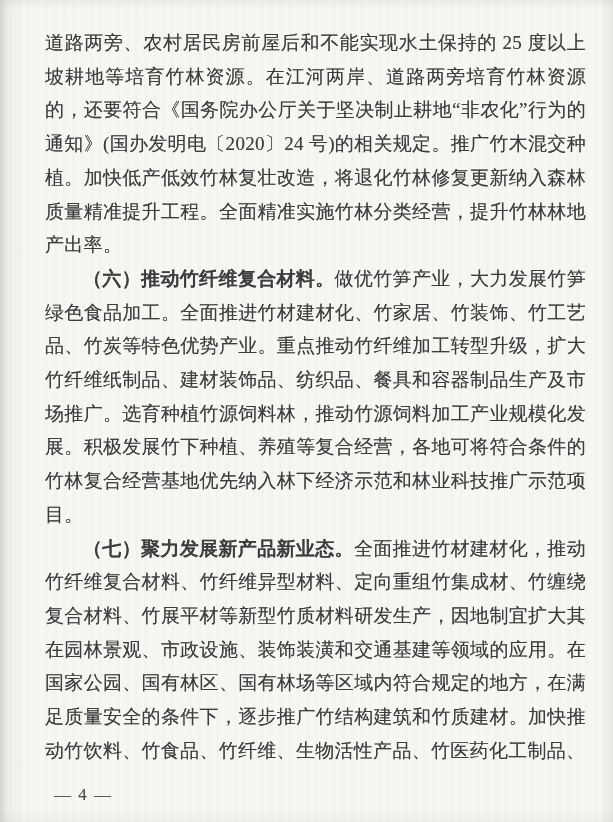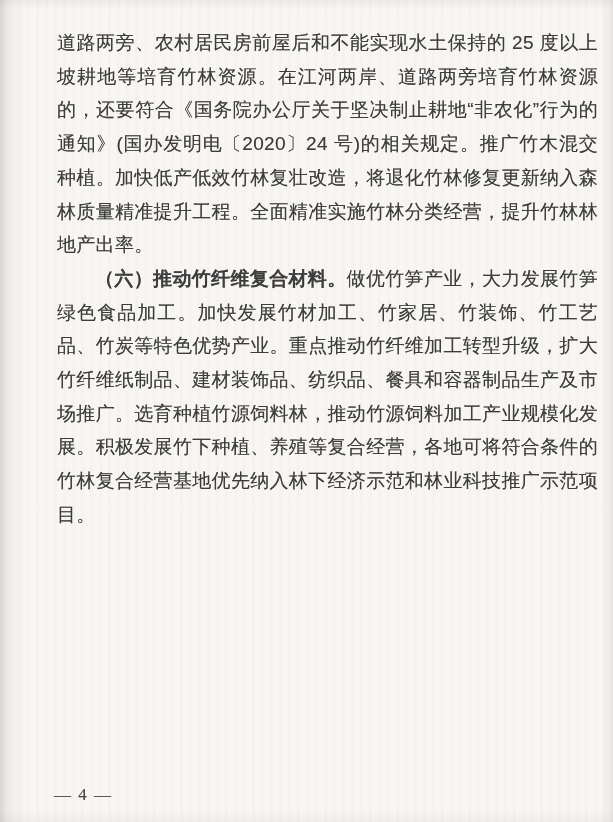--- a/index.html
+++ b/index.html
@@ -16,24 +16,24 @@
     background-color: #f7f6f3;
     background-image:
       linear-gradient(to right, rgba(110,108,102,0.22), rgba(110,108,102,0.06) 9px, rgba(0,0,0,0) 26px),
       linear-gradient(to left, rgba(100,98,94,0.10), rgba(0,0,0,0) 12px),
       linear-gradient(to bottom, rgba(100,98,94,0.07), rgba(0,0,0,0) 10px),
       linear-gradient(to top, rgba(100,98,94,0.06), rgba(0,0,0,0) 12px),
       repeating-linear-gradient(90deg, rgba(90,88,84,0.018) 0 3px, rgba(0,0,0,0) 3px 9px);
   }
   .content {
     position: absolute;
-    left: 57px;
+    left: 45px;
     top: 26px;
     width: 541px;
-    font-family: Liberation Sans, sans-serif;
+    font-family: Liberation Serif, serif;
     font-size: 19px;
     line-height: 33.7px;
     letter-spacing: 0.3px;
     color: #3d3d3d;
     text-align: justify;
     text-shadow: 0 0 0.5px rgba(70,70,70,0.55);
   }
   .para {
     margin: 0;
     text-indent: 2em;
@@ -56,19 +56,20 @@
   }
 </style>
 </head>
 <body>
 
 <div class="page">
   <div class="content">
 
     <p class="para continuation"><span>道路两旁、农村居民房前屋后和不能实现水土保持的 25 度以上坡耕地等培育竹林资源。在江河两岸、道路两旁培育竹林资源的，还要符合《国务院办公厅关于坚决制止耕地“非农化”行为的通知》(国办发明电〔2020〕24 号)的相关规定。推广竹木混交种植。加快低产低效竹林复壮改造，将退化竹林修复更新纳入森林质量精准提升工程。全面精准实施竹林分类经营，提升竹林林地产出率。</span></p>
 
-    <p class="para"><span class="section-heading">（六）推动竹纤维复合材料。</span><span>做优竹笋产业，大力发展竹笋绿色食品加工。加快发展竹材加工、竹家居、竹装饰、竹工艺品、竹炭等特色优势产业。重点推动竹纤维加工转型升级，扩大竹纤维纸制品、建材装饰品、纺织品、餐具和容器制品生产及市场推广。选育种植竹源饲料林，推动竹源饲料加工产业规模化发展。积极发展竹下种植、养殖等复合经营，各地可将符合条件的竹林复合经营基地优先纳入林下经济示范和林业科技推广示范项目。</span></p>
+    <p class="para"><span class="section-heading">（六）推动竹纤维复合材料。</span><span>做优竹笋产业，大力发展竹笋绿色食品加工。全面推进竹材建材化、竹家居、竹装饰、竹工艺品、竹炭等特色优势产业。重点推动竹纤维加工转型升级，扩大竹纤维纸制品、建材装饰品、纺织品、餐具和容器制品生产及市场推广。选育种植竹源饲料林，推动竹源饲料加工产业规模化发展。积极发展竹下种植、养殖等复合经营，各地可将符合条件的竹林复合经营基地优先纳入林下经济示范和林业科技推广示范项目。</span></p>
 
+    <p class="para"><span class="section-heading">（七）聚力发展新产品新业态。</span><span>全面推进竹材建材化，推动竹纤维复合材料、竹纤维异型材料、定向重组竹集成材、竹缠绕复合材料、竹展平材等新型竹质材料研发生产，因地制宜扩大其在园林景观、市政设施、装饰装潢和交通基建等领域的应用。在国家公园、国有林区、国有林场等区域内符合规定的地方，在满足质量安全的条件下，逐步推广竹结构建筑和竹质建材。加快推动竹饮料、竹食品、竹纤维、生物活性产品、竹医药化工制品、</span></p>
 
   </div>
 
   <div class="page-footer">— 4 —</div>
 </div>
 
 </body></html>

